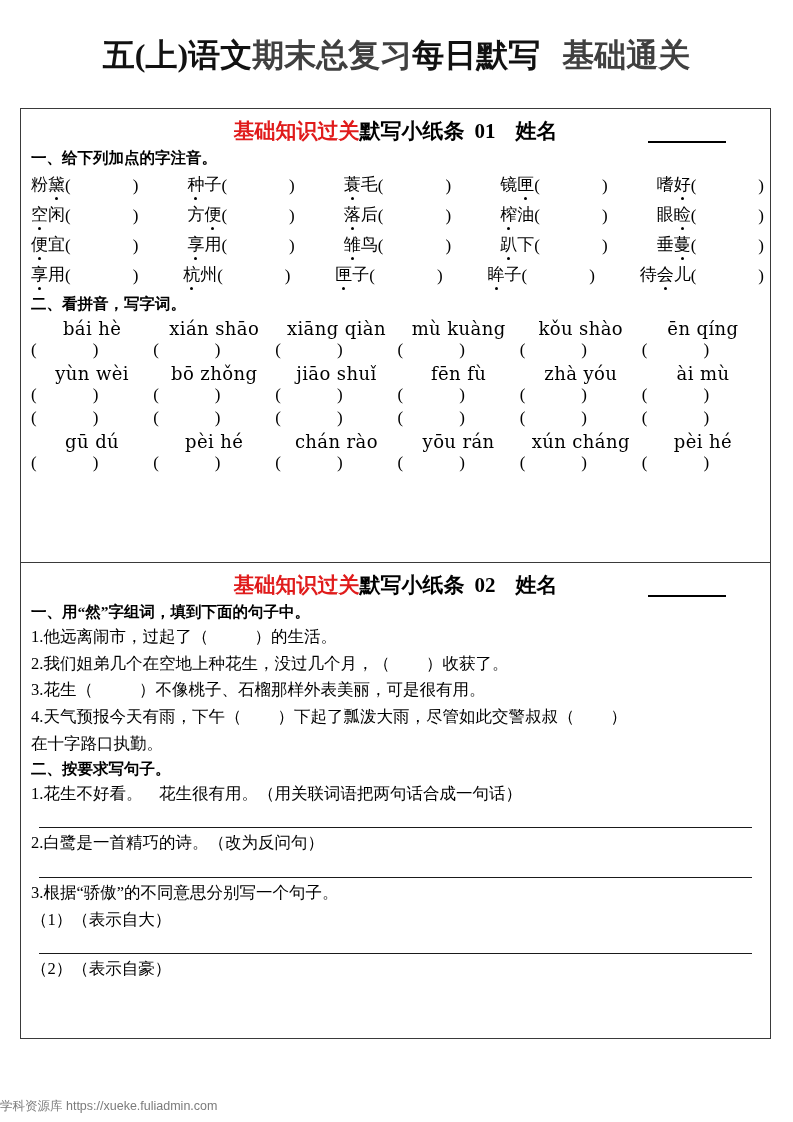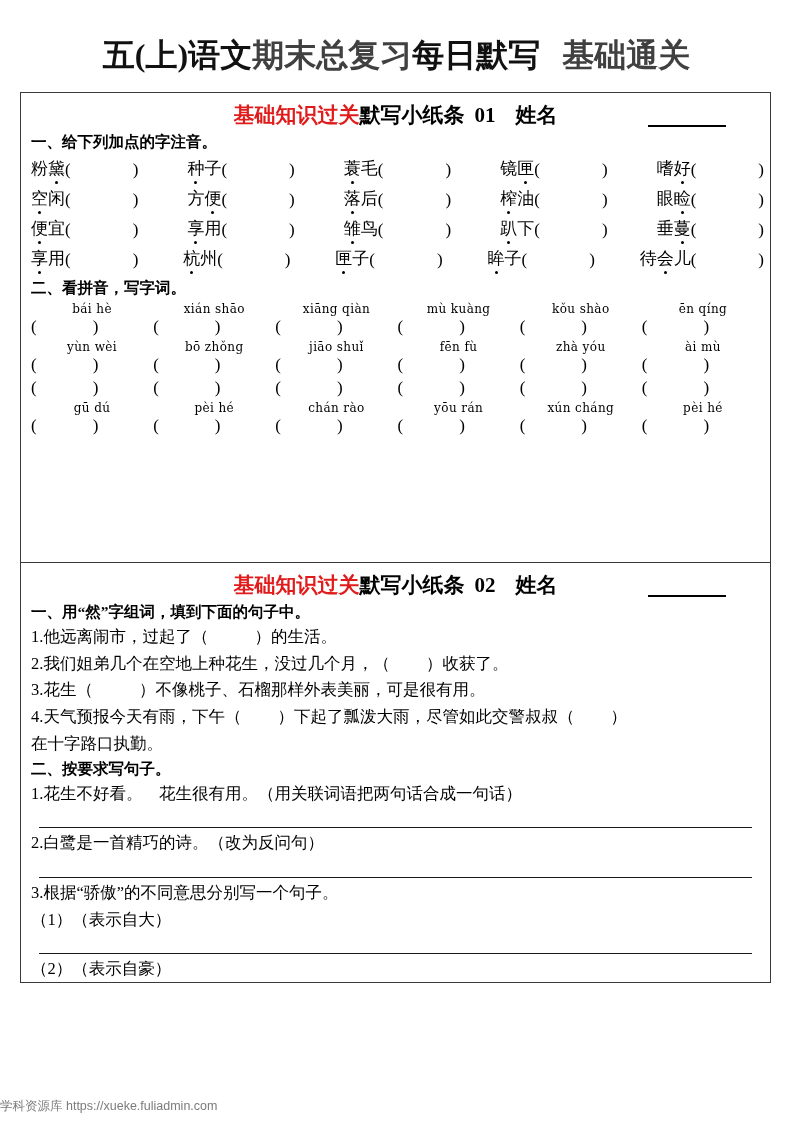--- a/index.html
+++ b/index.html
@@ -32,22 +32,22 @@
 
   
   .sheet {
     position: absolute;
     left: 20px;
     width: 751px;
     border: 1.6px solid #3a3a3a;
     box-sizing: border-box;
     background: #fff;
   }
-  #sheet-01 { top: 92px; height: 590px; }
-  #sheet-02 { top: 562px; height: 421px; }
+  #sheet-01 { top: 108px; height: 590px; }
+  #sheet-02 { top: 562px; height: 477px; }
 
   .sheet-header {
     position: relative;
     text-align: center;
     font-size: 21px;
     font-weight: bold;
     padding-top: 8px;
     padding-bottom: 2px;
     white-space: nowrap;
   }
@@ -111,21 +111,21 @@
 
   
   .pinyin-block { padding: 0 6px 0 10px; }
   .pinyin-row {
     display: flex;
     margin-top: 2px;
   }
   .pinyin-row .pcell {
     flex: 1 1 0;
     text-align: center;
-    font-size: 12px;
+    font-size: 18px;
     font-family: "DejaVu Serif", "Liberation Serif", serif;
     white-space: nowrap;
     letter-spacing: 0.4px;
   }
   .answer-row {
     display: flex;
     margin-top: 1px;
     margin-bottom: 3px;
   }
   .answer-row .acell {

